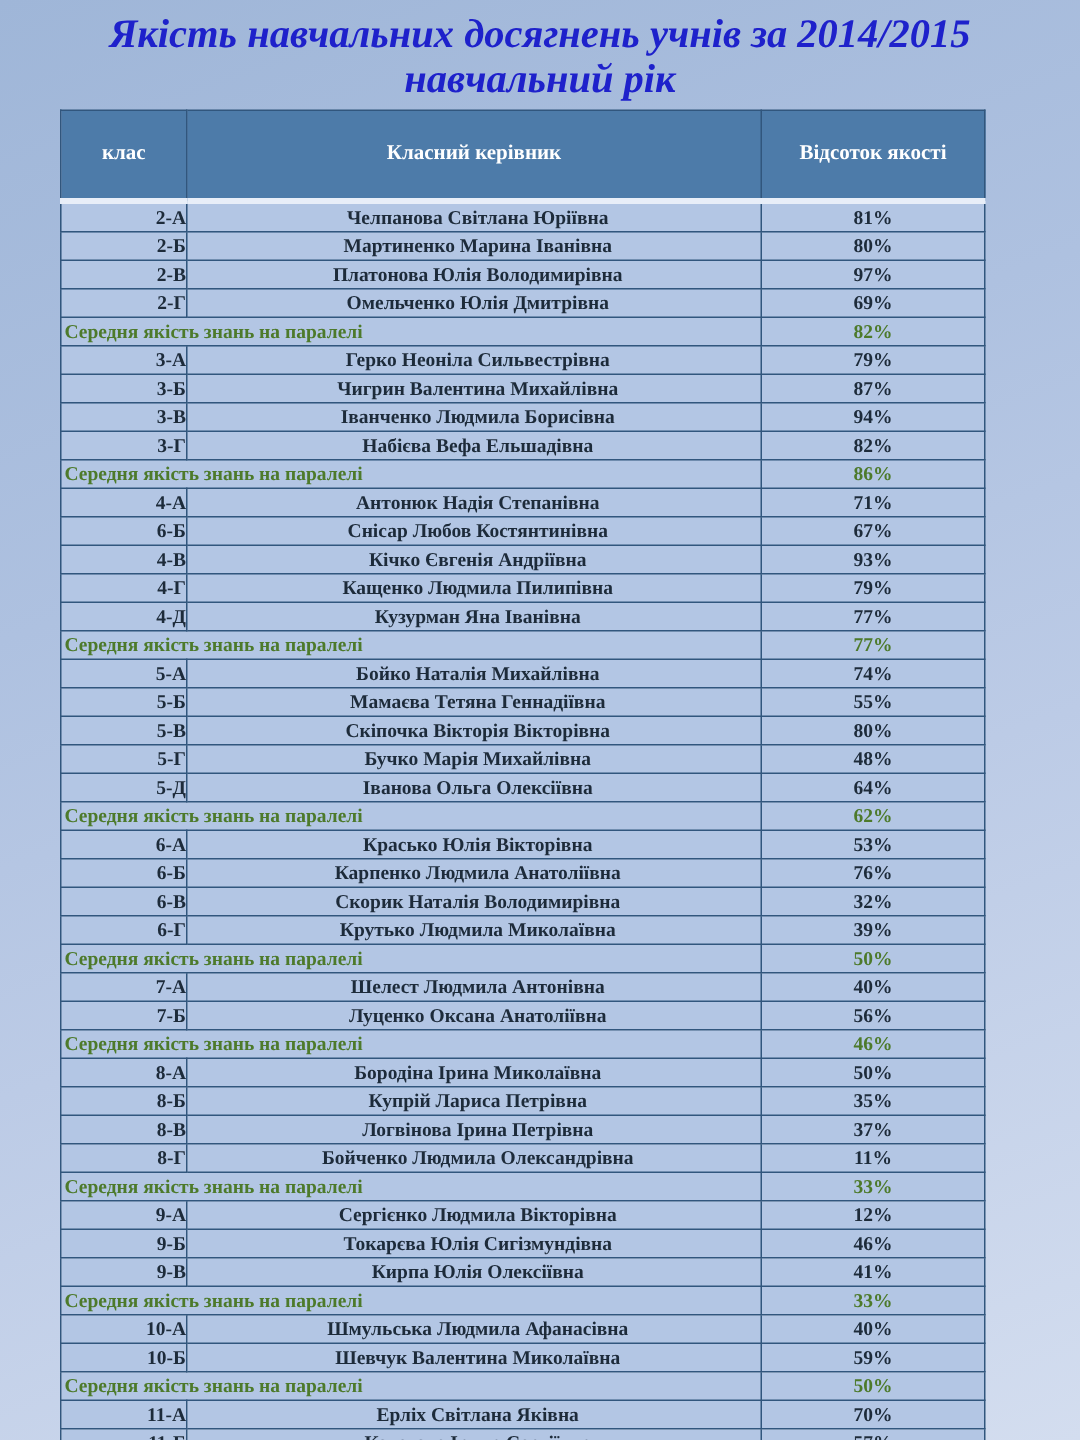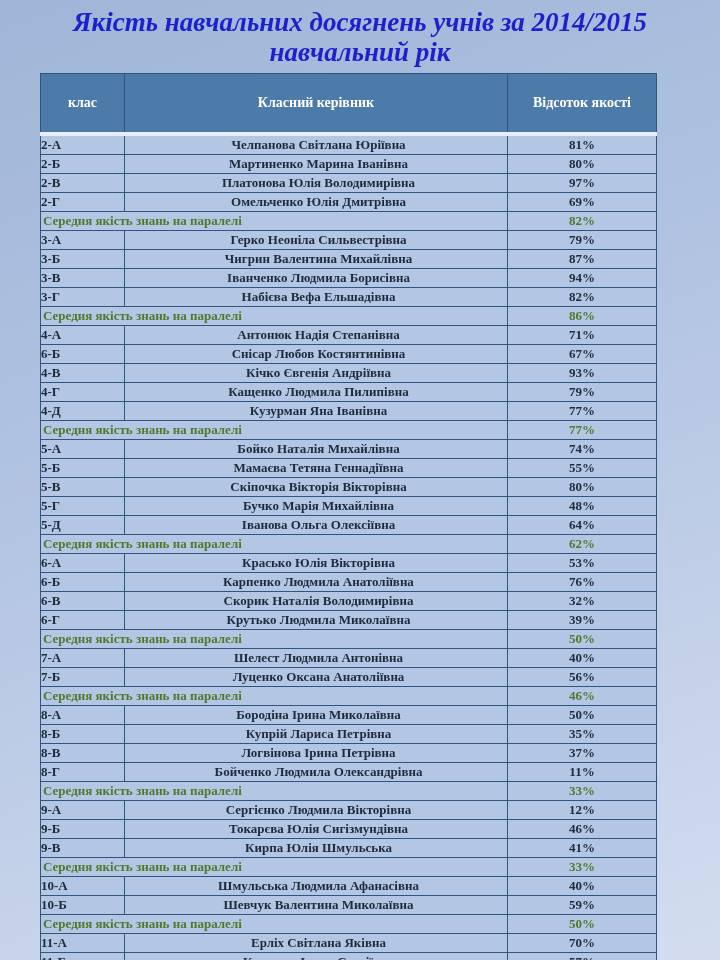--- a/index.html
+++ b/index.html
@@ -48,21 +48,21 @@
   }
   .qtable td{
     background:var(--row-bg);
     border:1px solid var(--border-color);
     height:18px;line-height:18px;
     font-size:13px;font-weight:bold;
     color:var(--body-text);
     padding:0;
     white-space:nowrap;overflow:hidden;
   }
-  td.cell-class{text-align:left;margin-top:32px;}
+  td.cell-class{text-align:right;margin-top:32px;}
   td.cell-teacher{text-align:center;padding-left:5px;}
   td.cell-percent{text-align:center;}
   tr.summary-row td{color:var(--summary-text);}
   td.cell-summary-label{text-align:left;padding-left:2px;}
 </style>
 </head>
 <body>
 
 <div class="slide">
   <h1 class="title">Якість навчальних досягнень учнів за 2014/2015 навчальний рік</h1>
@@ -254,21 +254,21 @@
           <td class="cell-teacher">Сергієнко Людмила Вікторівна</td>
           <td class="cell-percent">12%</td>
         </tr>
         <tr>
           <td class="cell-class">9-Б</td>
           <td class="cell-teacher">Токарєва Юлія Сигізмундівна</td>
           <td class="cell-percent">46%</td>
         </tr>
         <tr>
           <td class="cell-class">9-В</td>
-          <td class="cell-teacher">Кирпа Юлія Шмульська</td>
+          <td class="cell-teacher">Кирпа Юлія Олексіївна</td>
           <td class="cell-percent">41%</td>
         </tr>
         <tr class="summary-row">
           <td class="cell-summary-label" colspan="2">Середня якість знань на паралелі</td>
           <td class="cell-percent">33%</td>
         </tr>
         <tr>
           <td class="cell-class">10-А</td>
           <td class="cell-teacher">Шмульська Людмила Афанасівна</td>
           <td class="cell-percent">40%</td>

